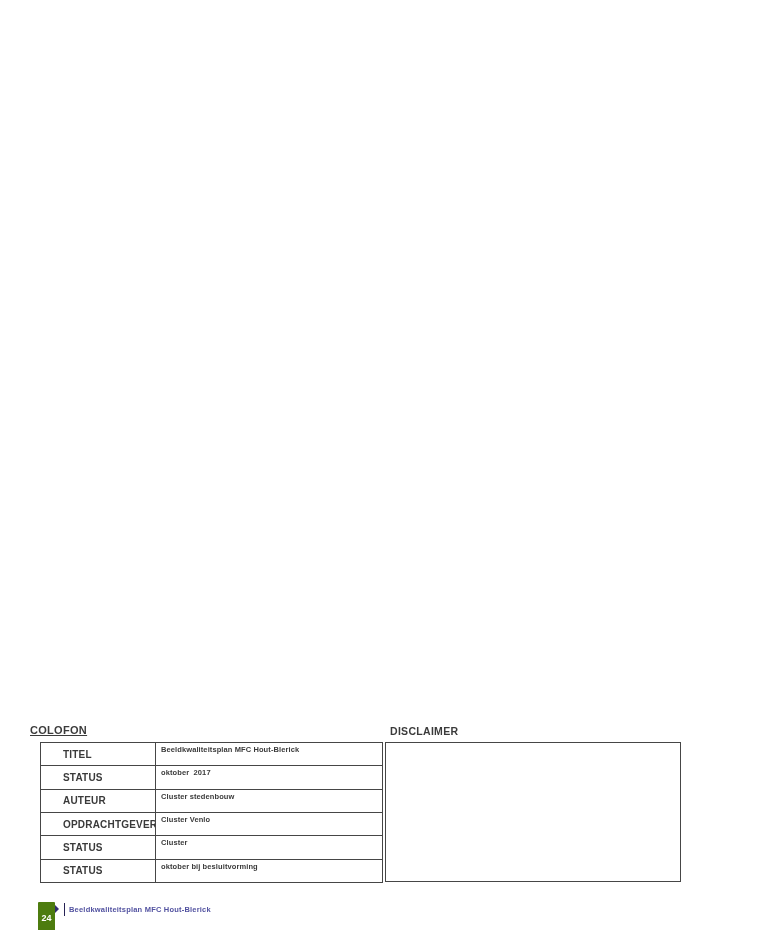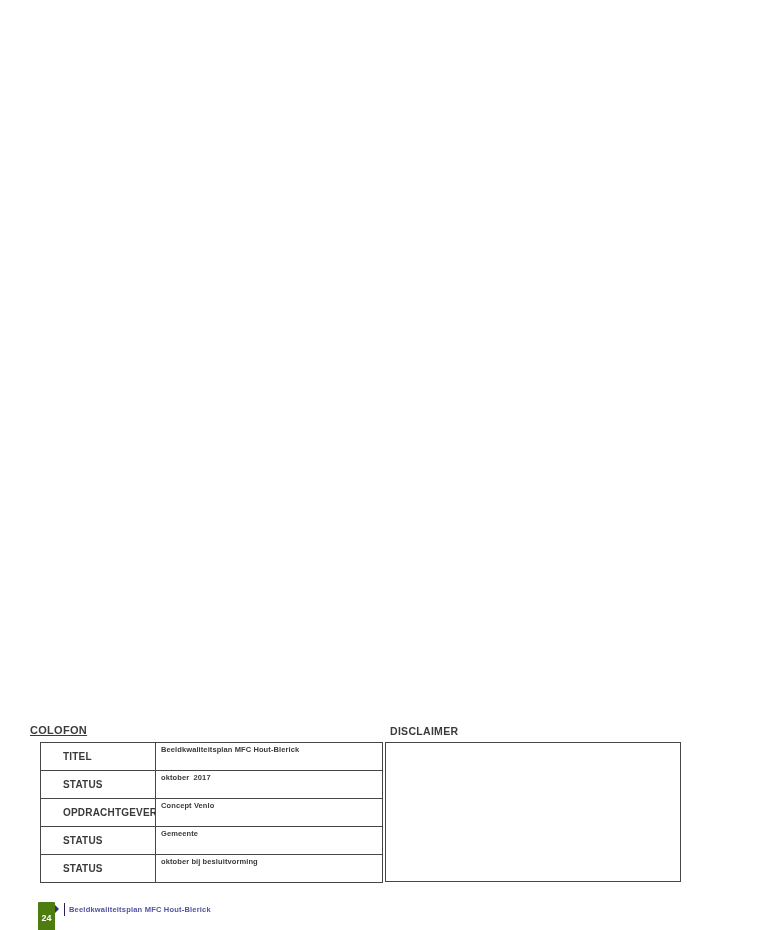--- a/index.html
+++ b/index.html
@@ -103,26 +103,30 @@
   <tbody>
     <tr>
       <td class="cell-label">TITEL</td>
       <td class="cell-value">Beeldkwaliteitsplan MFC Hout-Blerick</td>
     </tr>
     <tr>
       <td class="cell-label">STATUS</td>
       <td class="cell-value">oktober  2017</td>
     </tr>
     <tr>
+      <td class="cell-label">AUTEUR</td>
+      <td class="cell-value">Cluster stedenbouw</td>
+    </tr>
+    <tr>
       <td class="cell-label">OPDRACHTGEVER</td>
-      <td class="cell-value">Concept Venlo</td>
+      <td class="cell-value">Cluster Venlo</td>
     </tr>
     <tr>
       <td class="cell-label">STATUS</td>
-      <td class="cell-value">Gemeente</td>
+      <td class="cell-value">Cluster</td>
     </tr>
     <tr>
       <td class="cell-label">STATUS</td>
       <td class="cell-value">oktober bij besluitvorming</td>
     </tr>
   </tbody>
 </table>
 
 <div class="section-heading" id="disclaimer-heading">DISCLAIMER</div>
 

